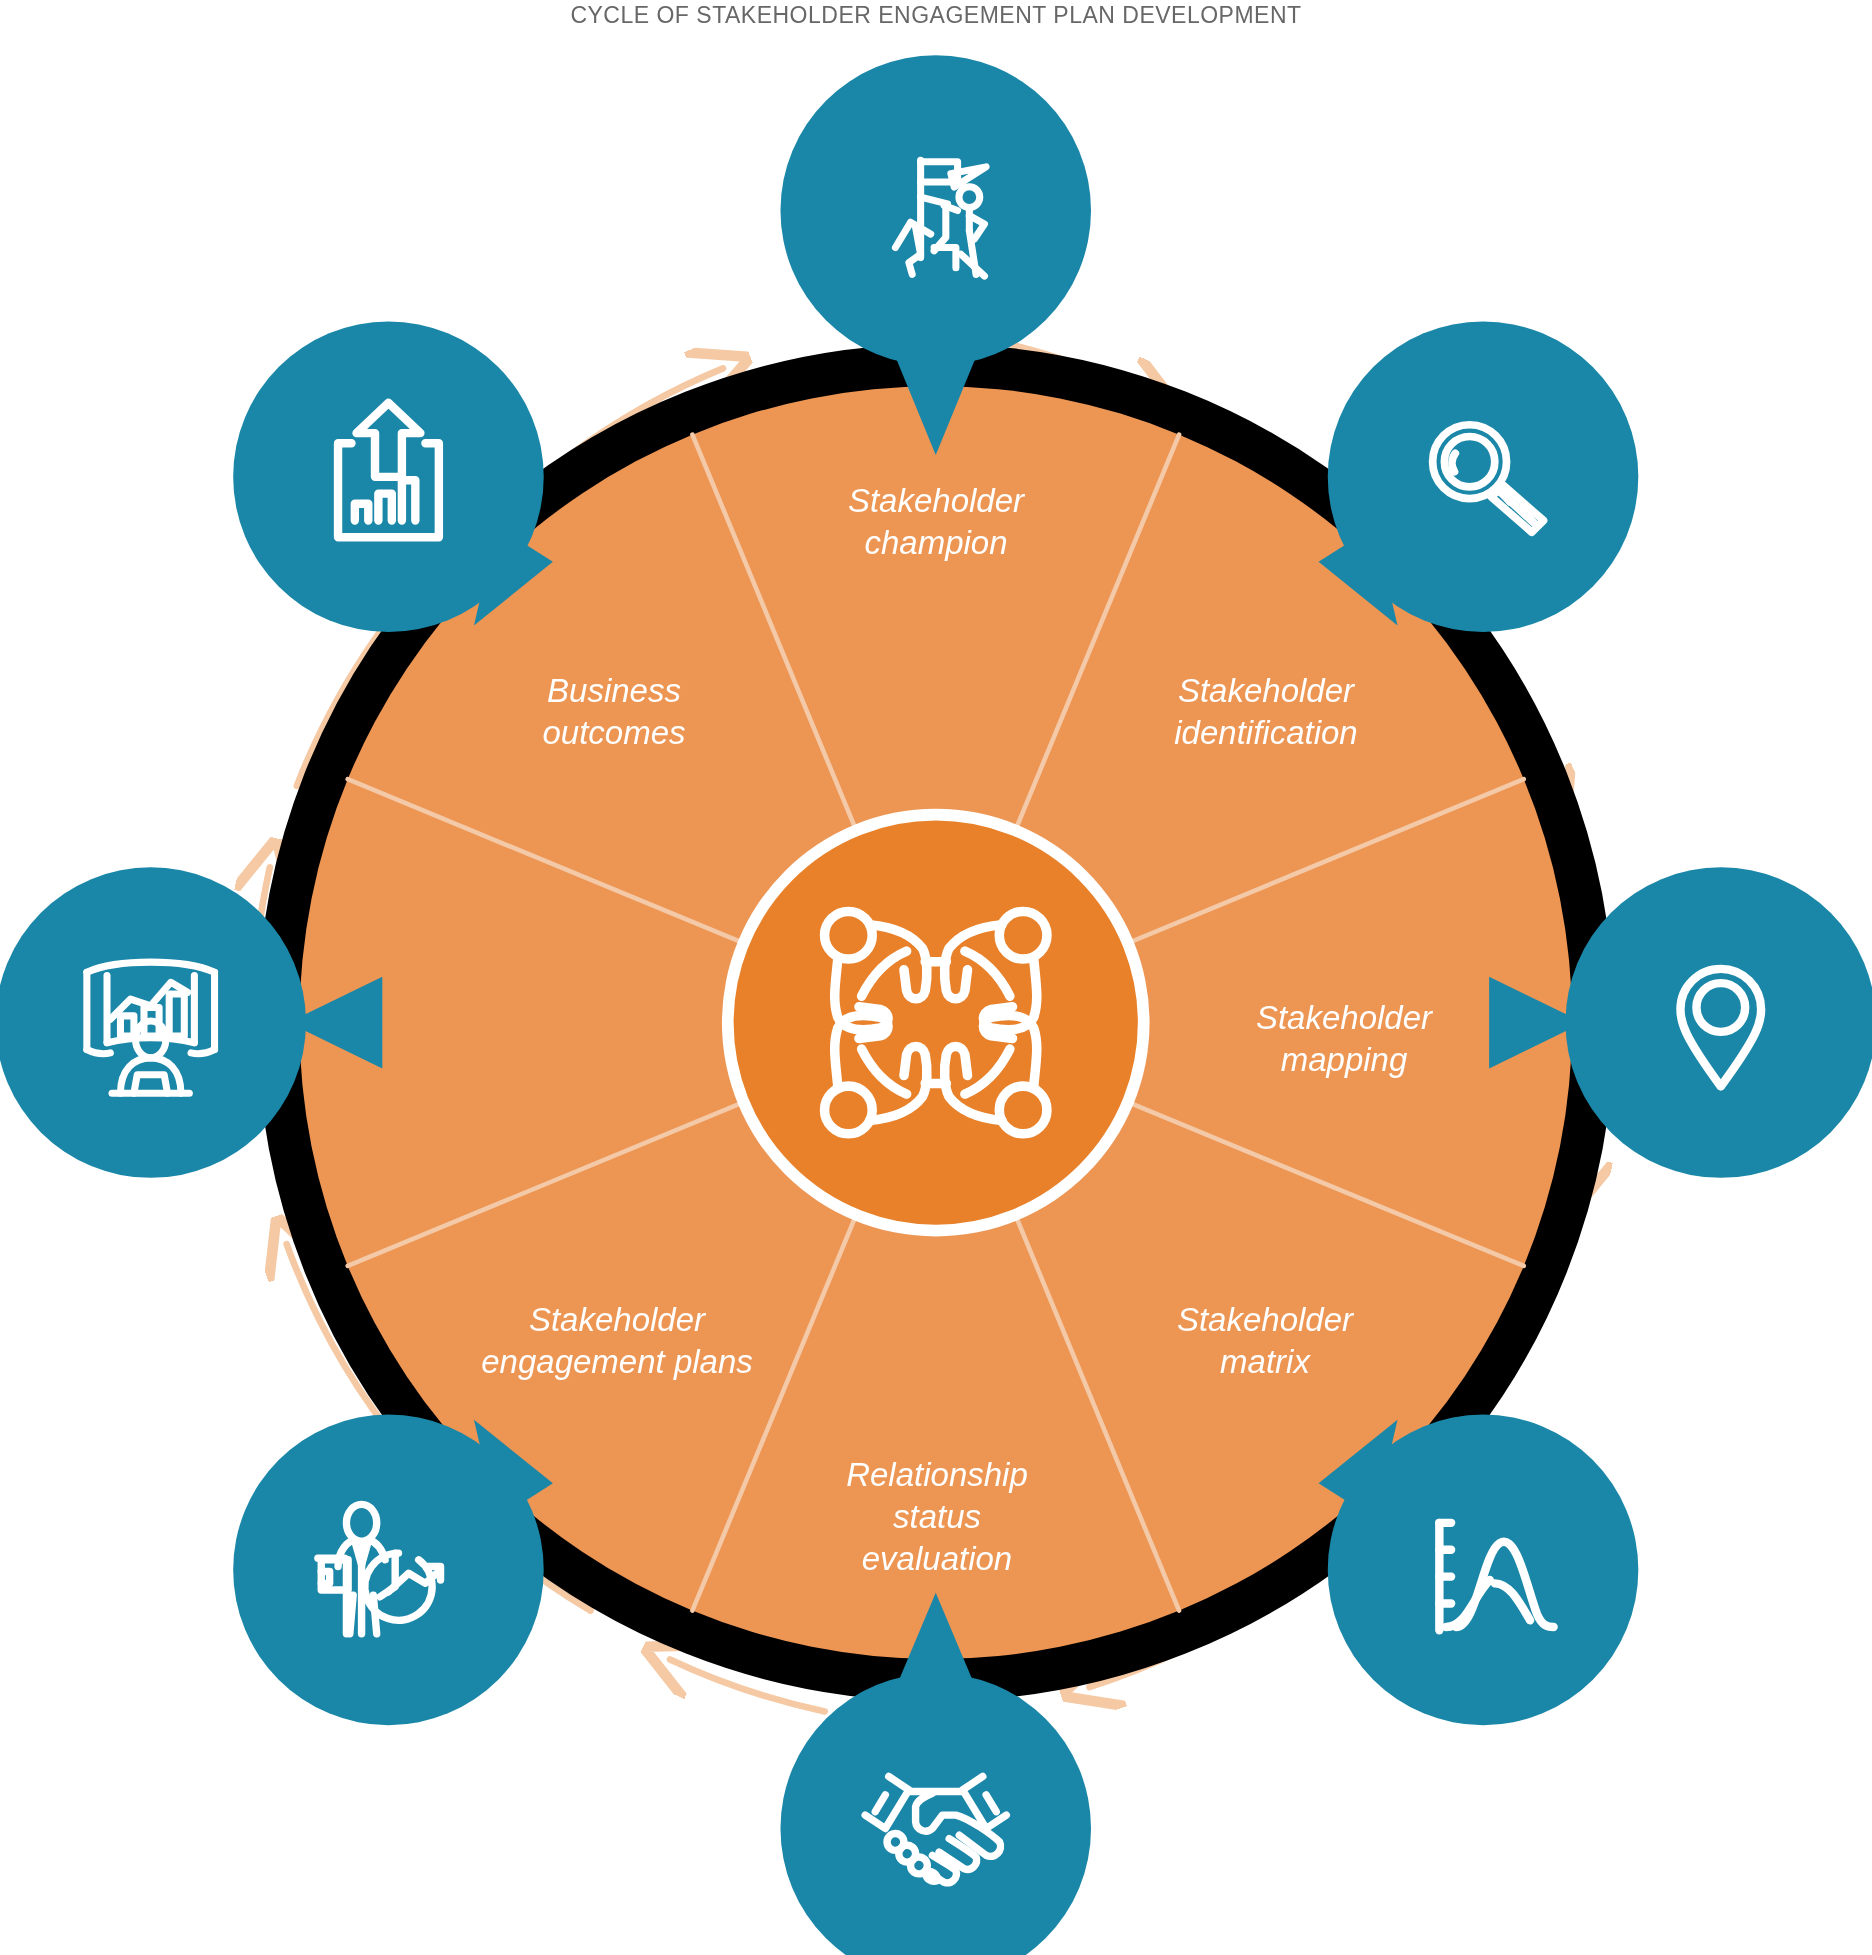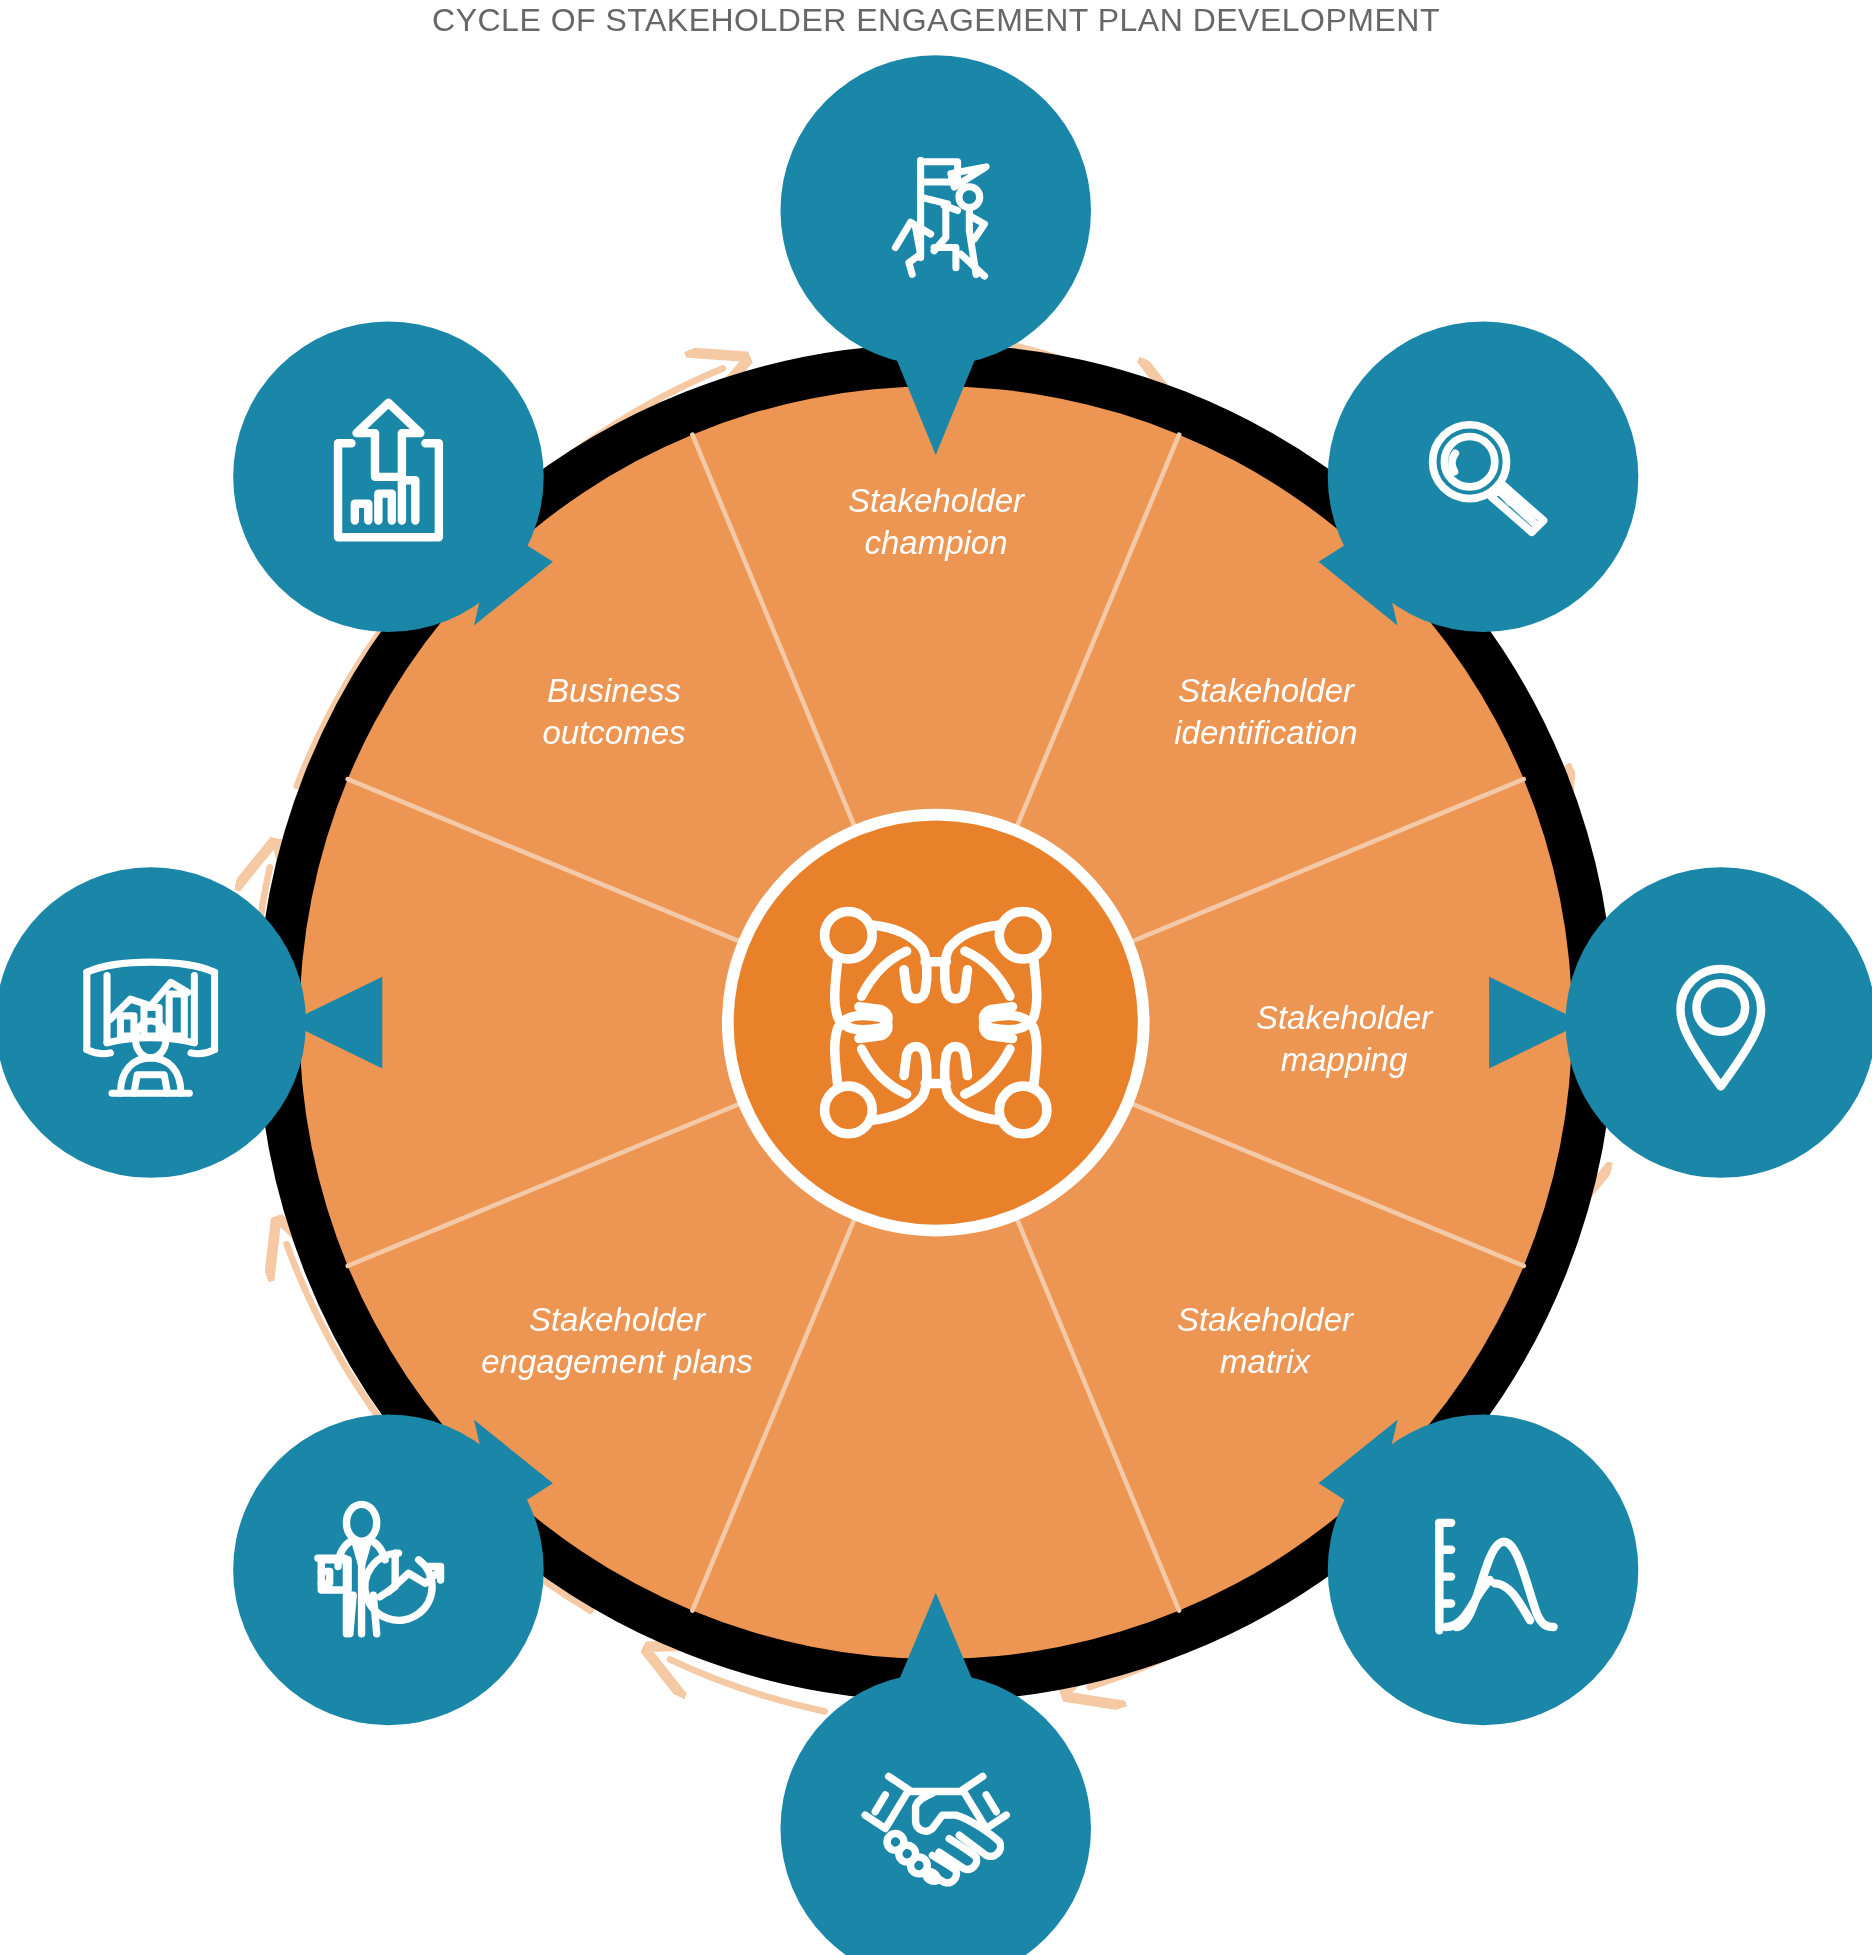--- a/index.html
+++ b/index.html
@@ -1,20 +1,20 @@
 <!DOCTYPE html>
 <html style="font-size:8.1px"><head>
 <meta charset="utf-8">
 <style>
   html,body{margin:0;padding:0;background:#ffffff;}
   body{width:1872px;height:1955px;font-family:"Liberation Sans",sans-serif;overflow:hidden;position:relative;}
 
   #title{
     position:absolute;top:2px;left:0;width:100%;text-align:center;
-    font-size:32px;letter-spacing:0.5px;color:#676767;font-weight:400;
+    font-size:23px;letter-spacing:0.5px;color:#676767;font-weight:400;
     font-family:"Liberation Sans",sans-serif;
   }
 
   #stage{position:absolute;left:0;top:12px;width:1872px;height:1955px;font-style:italic;}
   svg#diagram{position:absolute;left:0;top:0;width:1872px;height:1955px;display:block;}
 
   .seg-label{
     position:absolute;color:#ffffff;font-size:33px;line-height:1.28;
     text-align:center;font-family:"Liberation Sans",sans-serif;
     font-weight:400;white-space:pre-line;
@@ -262,19 +262,22 @@
 </svg>
 
 <div class="seg-label" style="left:936px;top:510px;">Stakeholder
 champion</div>
 <div class="seg-label" style="left:1266px;top:700px;">Stakeholder
 identification</div>
 <div class="seg-label" style="left:1344px;top:1027px;">Stakeholder
 mapping</div>
 <div class="seg-label" style="left:1265px;top:1329px;">Stakeholder
 matrix</div>
+<div class="seg-label" style="left:937px;top:1505px;">Relationship
+status
+evaluation</div>
 <div class="seg-label" style="left:617px;top:1329px;">Stakeholder
 engagement plans</div>
 <div class="seg-label" style="left:614px;top:700px;">Business
 outcomes</div>
 
 </div>
 
 
 </body></html>

